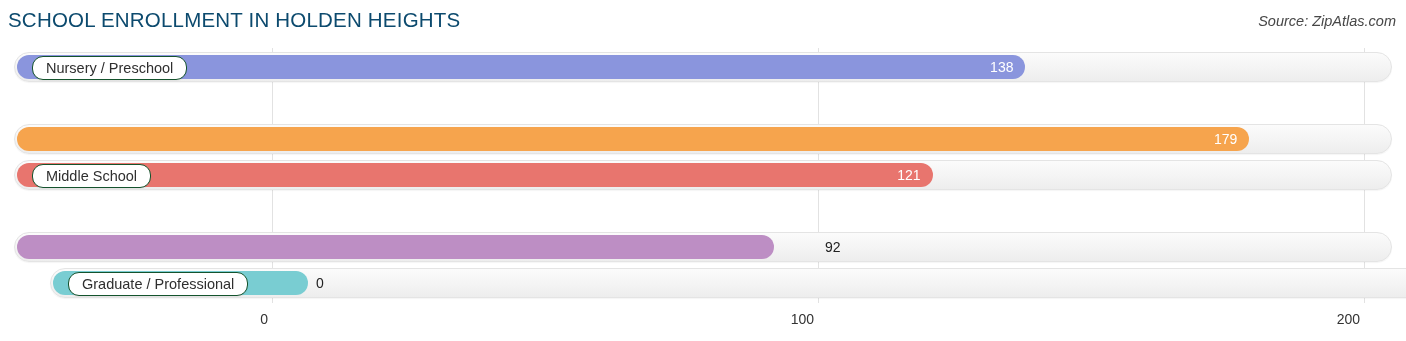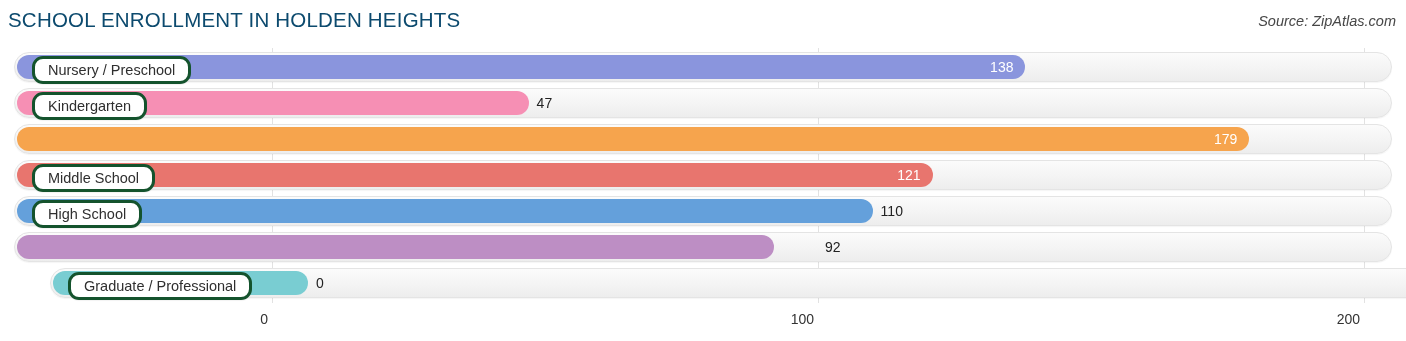--- a/index.html
+++ b/index.html
@@ -56,21 +56,21 @@
     height:24px;
     border-radius:12px;
     box-sizing:border-box;
   }
 
   .bar-label{
     position:absolute;top:4px;left:32px;
     height:22px;line-height:22px;
     padding:0 13px;
     background:#ffffff;
-    border:3px solid #14532d;
+    border:1px solid #14532d;
     border-radius:11px;
     font-size:14.5px;color:#2f2f2f;
     white-space:nowrap;
     box-shadow:0 1px 1px rgba(0,0,0,.05);
   }
 
   .value{
     position:absolute;top:0;height:30px;line-height:30px;
     font-size:14px;white-space:nowrap;
   }
@@ -98,42 +98,30 @@
   <div class="plot" id="plot-area">
       <div class="gridline" style="left: 272px;"></div>
       <div class="gridline" style="left: 818px;"></div>
       <div class="gridline" style="left: 1364px;"></div>
       <div class="row" style="top: 4px;">
         <div class="track"></div>
         <div class="bar" style="width: 1008.48px; background: rgb(138, 149, 221);"></div>
         <div class="bar-label">Nursery / Preschool</div>
         <div class="value inside" style="left: 973.48px; width: 40px; text-align: right;">138</div>
       </div>
-      <div class="row" style="top: 40px;">
-        <div class="track"></div>
-        <div class="bar" style="width: 511.62px; background: rgb(246, 143, 180);"></div>
-        <div class="bar-label">Kindergarten</div>
-        <div class="value outside" style="left: 536.62px;">47</div>
-      </div>
       <div class="row" style="top: 76px;">
         <div class="track"></div>
         <div class="bar" style="width: 1232.34px; background: rgb(246, 164, 77);"></div>
         <div class="value inside" style="left: 1197.34px; width: 40px; text-align: right;">179</div>
       </div>
       <div class="row" style="top: 112px; border-radius: 14px;">
         <div class="track"></div>
         <div class="bar" style="width: 915.66px; background: rgb(232, 117, 110);"></div>
         <div class="bar-label">Middle School</div>
         <div class="value inside" style="left: 880.66px; width: 40px; text-align: right;">121</div>
-      </div>
-      <div class="row" style="top: 148px;">
-        <div class="track"></div>
-        <div class="bar" style="width: 855.6px; background: rgb(100, 160, 219);"></div>
-        <div class="bar-label">High School</div>
-        <div class="value outside" style="left: 880.6px;">110</div>
       </div>
       <div class="row" style="top: 184px;">
         <div class="track"></div>
         <div class="bar" style="width: 757.32px; background: rgb(189, 142, 196);"></div>
         <div class="value outside" style="left: 809px; margin-left: 16px;">92</div>
       </div>
       <div class="row" style="top: 220px; margin-left: 36px;">
         <div class="track"></div>
         <div class="bar" style="width: 255px; background: rgb(121, 205, 210);"></div>
         <div class="bar-label">Graduate / Professional</div>

